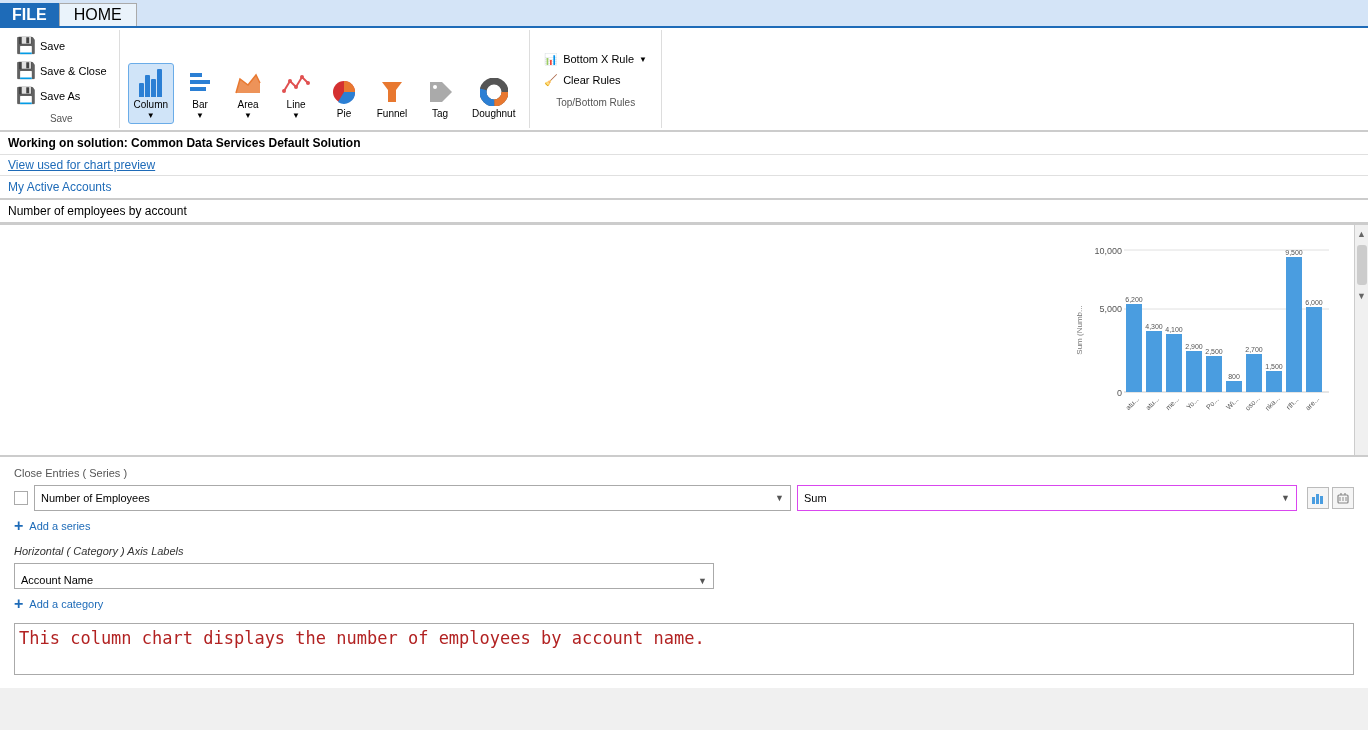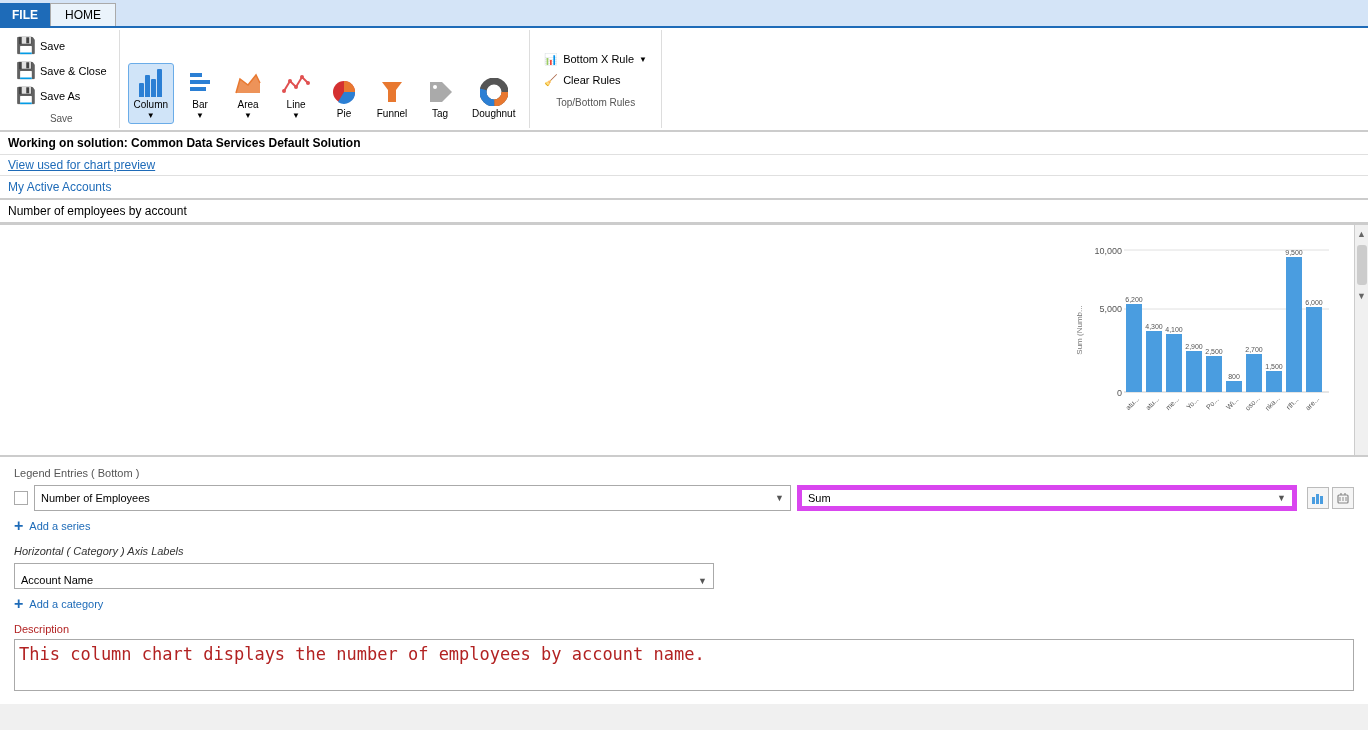--- a/index.html
+++ b/index.html
@@ -1,20 +1,20 @@
 <!DOCTYPE html>
 <html><head>
   <meta charset="utf-8">
   <style>
     * { box-sizing: border-box; margin: 0; padding: 0; }
     body { font-family: 'Segoe UI', Arial, sans-serif; font-size: 12px; background: #f0f0f0; color: #000; }
 
     
     .tab-bar { display: flex; background: #d4e4f7; border-bottom: 2px solid #1e6bb8; height: 28px; }
-    .tab { padding: 4px 14px; font-size: 12px; cursor: pointer; display: flex; align-items: center; border: 1px solid #aaa; border-bottom: none; margin-top: 3px; background: #eaf3fb; }
+    .tab { padding: 4px 14px; font-size: 16px; cursor: pointer; display: flex; align-items: center; border: 1px solid #aaa; border-bottom: none; margin-top: 3px; background: #eaf3fb; }
     .tab.active { background: #1e6bb8; color: #fff; font-weight: bold; border-color: #1e6bb8; }
     .tab-file { background: #1e6bb8; color: #fff; font-weight: bold; margin-top: 3px; padding: 4px 12px; border: none; }
 
     
     .ribbon { background: #fff; border-bottom: 1px solid #ccc; display: flex; align-items: stretch; padding: 2px 4px; min-height: 90px; }
     .ribbon-group { display: flex; flex-direction: column; border-right: 1px solid #ddd; padding: 4px 8px; min-width: 60px; }
     .ribbon-group-label { font-size: 10px; color: #555; text-align: center; margin-top: auto; padding-top: 4px; }
     .ribbon-buttons { display: flex; align-items: flex-end; gap: 4px; flex: 1; }
     .ribbon-btn { display: flex; flex-direction: column; align-items: center; cursor: pointer; padding: 3px 5px; border-radius: 3px; font-size: 10px; min-width: 36px; border: 1px solid transparent; }
     .ribbon-btn.active { background: #d0e4f8; border-color: #6aace8; }
@@ -61,21 +61,21 @@
     
     .chart-svg-container { width: 260px; height: 200px; }
 
     
     .bottom-panel { background: #fff; border-top: 1px solid #ccc; padding: 10px 14px; }
     .section-label { font-size: 11px; color: #555; margin-bottom: 6px; }
     .series-row { display: flex; align-items: center; gap: 6px; margin-bottom: 6px; }
     .series-checkbox { width: 14px; height: 14px; border: 1px solid #aaa; background: #fff; display: flex; align-items: center; justify-content: center; cursor: pointer; }
     .series-dropdown { flex: 1; height: 26px; border: 1px solid #aaa; background: #fff; font-size: 11px; padding: 2px 6px; display: flex; align-items: center; justify-content: space-between; cursor: pointer; }
     .series-dropdown-arrow { font-size: 9px; color: #555; }
-    .sum-dropdown { width: 500px; height: 26px; border: 5px solid #d946ef; background: #fff; font-size: 11px; padding: 2px 6px; display: flex; align-items: center; justify-content: space-between; cursor: pointer; }
+    .sum-dropdown { width: 500px; height: 26px; border: 1px solid #d946ef; background: #fff; font-size: 11px; padding: 2px 6px; display: flex; align-items: center; justify-content: space-between; cursor: pointer; }
     .series-icons { display: flex; gap: 3px; margin-left: 4px; }
     .series-icon-btn { width: 22px; height: 22px; border: 1px solid #bbb; background: #f5f5f5; display: flex; align-items: center; justify-content: center; font-size: 12px; cursor: pointer; }
     .add-row { display: flex; align-items: center; gap: 6px; color: #1e6bb8; cursor: pointer; font-size: 11px; margin: 4px 0 10px 0; }
     .add-icon { font-size: 16px; font-weight: bold; color: #1e6bb8; }
     .horiz-label { font-size: 11px; color: #333; margin-bottom: 6px; font-style: italic; }
     .category-dropdown { width: 700px; height: 26px; border: 1px solid #aaa; background: #fff; font-size: 11px; padding: 2px 6px; display: flex; align-items: flex-end; justify-content: space-between; cursor: pointer; }
     .add-cat-row { display: flex; align-items: center; gap: 6px; color: #1e6bb8; cursor: pointer; font-size: 11px; margin: 4px 0 10px 0; }
     .desc-label { font-size: 11px; color: #b22222; margin-bottom: 4px; }
     .desc-textarea { width: 100%; height: 52px; border: 1px solid #aaa; font-size: 17px; padding: 4px; resize: none; color: #b22222; background: #fff; }
 
@@ -312,21 +312,21 @@
     <div class="scroll-thumb"></div>
     <div class="scroll-arrow">▼</div>
   </div>
 </div>
 
 <div class="divider"></div>
 
 <div class="bottom-panel">
 
   
-  <div class="section-label">Legend Entries ( Bottom )</div>
+  <div class="section-label">Close Entries ( Series )</div>
 
   <div class="series-row">
     <div class="series-checkbox"></div>
     <div class="series-dropdown">
       <span>Number of Employees</span>
       <span class="series-dropdown-arrow">▼</span>
     </div>
     <div class="sum-dropdown">
       <span>Sum</span>
       <span class="series-dropdown-arrow">▼</span>
@@ -366,16 +366,15 @@
       <span class="series-dropdown-arrow">▼</span>
     </div>
   </div>
 
   <div class="add-cat-row">
     <span class="add-icon">+</span>
     <span>Add a category</span>
   </div>
 
   
-  <div class="desc-label">Description</div>
   <textarea class="desc-textarea" placeholder="This column chart displays the number of employees by account name." style="">This column chart displays the number of employees by account name.</textarea>
 
 </div>
 
 </body></html>

